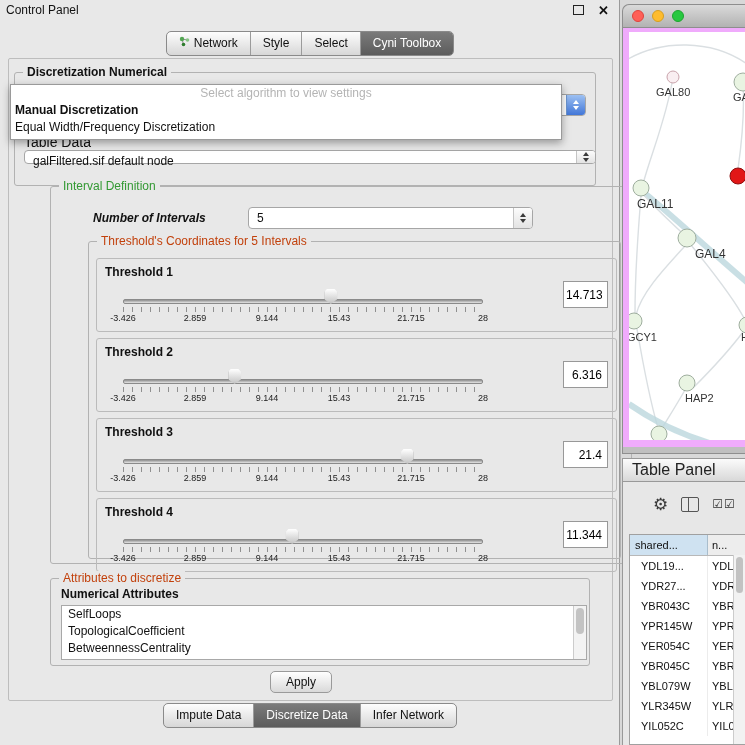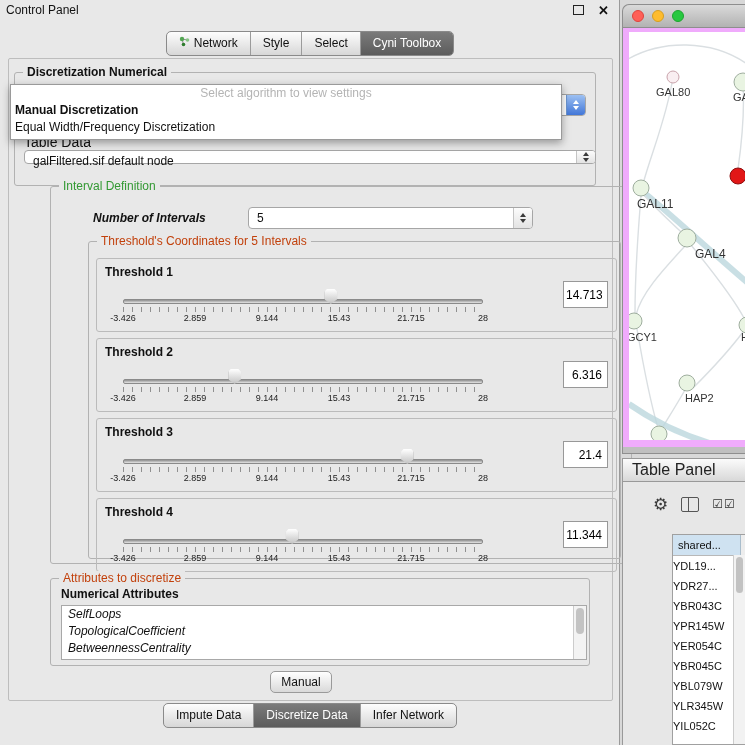--- a/index.html
+++ b/index.html
@@ -57,21 +57,21 @@
          background:repeating-linear-gradient(90deg,#8f8f8f 0,#8f8f8f 1px,transparent 1px,transparent 9px);}
   .tick-label{position:absolute;top:28px;transform:translateX(-50%);font-size:9px;color:#222;white-space:nowrap;}
   .thumb{position:absolute;top:4px;width:13px;height:15px;background:linear-gradient(#ffffff,#c2c2c2);
          clip-path:polygon(50% 100%,0 68%,0 20%,20% 0,80% 0,100% 20%,100% 68%);
          filter:drop-shadow(0 1px 1px rgba(0,0,0,.4));transform:translateX(-50%);}
   .val-input{position:absolute;right:8px;top:22px;width:45px;height:27px;border:1px solid #989898;
              background:#fff;font-family:"Liberation Sans",sans-serif;font-size:12px;text-align:right;
              padding:0 5px 0 2px;box-sizing:border-box;}
   
   .attr-list{position:absolute;left:10px;top:26px;width:524px;height:53px;background:#fff;
-             border:1px solid #a8a8a8;overflow:hidden;font-style:italic;}
+             border:1px solid #a8a8a8;overflow:hidden;}
   .attr-item{font-size:12px;line-height:17px;padding-left:6px;white-space:nowrap;}
   .attr-scroll{position:absolute;right:0;top:0;bottom:0;width:12px;background:#f3f3f3;border-left:1px solid #cccccc;}
   .attr-thumb{position:absolute;left:1.5px;top:2px;width:8px;height:26px;background:#c3c3c3;border-radius:4px;}
   .apply-btn{position:absolute;left:270px;top:671px;width:62px;height:22px;border:1px solid #9a9a9a;
              border-radius:5px;background:linear-gradient(#ffffff,#d9d9d9);font-size:12px;text-align:center;
              line-height:20px;box-sizing:border-box;}
   .bottom-tabs{position:absolute;top:703px;left:0;width:620px;display:flex;justify-content:center;}
   
   .net-window{position:absolute;left:622px;top:4px;width:123px;height:450px;background:#bfbfbf;
               border:1px solid #8e8e8e;border-right:none;border-top-left-radius:7px;box-sizing:border-box;}
@@ -92,27 +92,27 @@
              font-size:16px;line-height:22px;padding-left:9px;box-sizing:border-box;color:#222;}
   .table-panel{position:absolute;left:622px;top:482px;width:123px;height:263px;background:#e7e7e7;
                border-left:1px solid #999;box-sizing:border-box;}
   .tp-toolbar{position:absolute;left:0;top:8px;right:0;height:28px;display:flex;align-items:center;
               gap:13px;padding-left:30px;}
   .gear{font-size:17px;color:#3a3a3a;line-height:1;}
   .cols-icon{width:16px;height:13px;border:1.5px solid #555;border-radius:2px;box-sizing:content-box;
              background:linear-gradient(90deg,transparent 6px,#555 6px,#555 7.5px,transparent 7.5px);}
   .checks{font-size:12px;color:#333;letter-spacing:1px;white-space:nowrap;}
   .tp-table{position:absolute;left:6px;top:52px;right:0;bottom:0;background:#fff;
-            border:1px solid #a0a0a0;border-right:none;overflow:hidden;margin-left:43px;}
+            border:1px solid #a0a0a0;border-right:none;overflow:hidden;}
   .tp-hrow{display:flex;height:20px;border-bottom:1px solid #b8b8b8;}
   .tp-h1{width:78px;background:#cfe2f1;border-right:1px solid #a9bdcc;font-size:11px;line-height:20px;
          padding-left:5px;box-sizing:border-box;white-space:nowrap;overflow:hidden;}
   .tp-h2{flex:1;background:#ededed;font-size:11px;line-height:20px;padding-left:4px;white-space:nowrap;overflow:hidden;}
   .tp-row{display:flex;height:20px;font-size:11px;line-height:20px;}
-  .tp-c1{width:78px;padding-left:0;border-right:1px solid #ececec;box-sizing:border-box;white-space:nowrap;overflow:hidden;}
+  .tp-c1{width:78px;padding-left:11px;border-right:1px solid #ececec;box-sizing:border-box;white-space:nowrap;overflow:hidden;}
   .tp-c2{flex:1;padding-left:4px;white-space:nowrap;overflow:hidden;}
   .tp-scroll{position:absolute;right:0;top:20px;bottom:0;width:11px;background:#f2f2f2;border-left:1px solid #ccc;}
   .tp-thumb{position:absolute;top:2px;left:1.5px;width:7px;height:36px;background:#c2c2c2;border-radius:4px;}
 </style>
 </head>
 <body>
 
 <div class="stage">
 
   <div class="control-panel">
@@ -266,21 +266,21 @@
             <div class="attr-item">SelfLoops</div>
             <div class="attr-item">TopologicalCoefficient</div>
             <div class="attr-item">BetweennessCentrality</div>
           </div>
         <div class="attr-scroll">
           <div class="attr-thumb"></div>
         </div>
       </div>
     </div>
 
-    <div class="apply-btn">Manual</div>
+    <div class="apply-btn">Apply</div>
 
     <div class="bottom-tabs">
       <div class="segmented" id="bottom-tabs">
           <div class="seg-item">
             <span>Impute Data</span>
           </div>
           <div class="seg-item selected">
             <span>Discretize Data</span>
           </div>
           <div class="seg-item">

